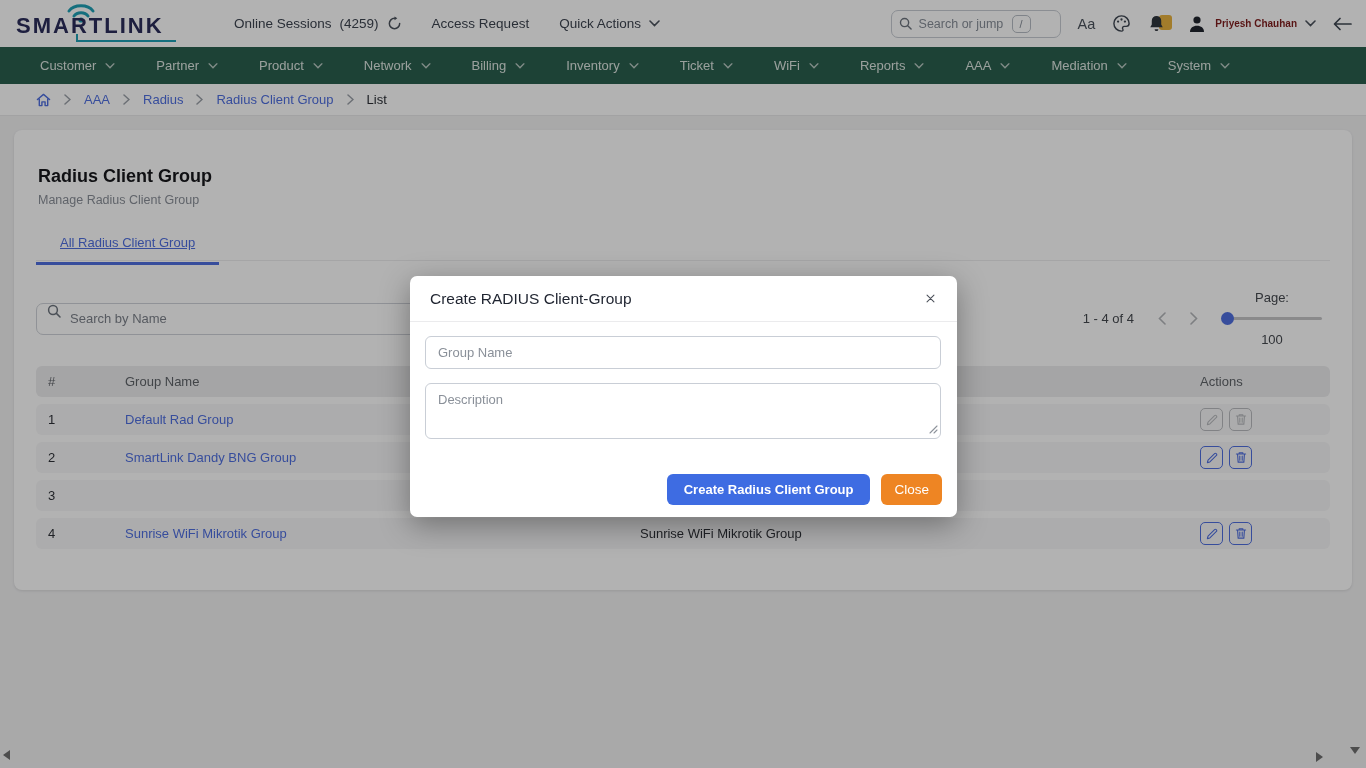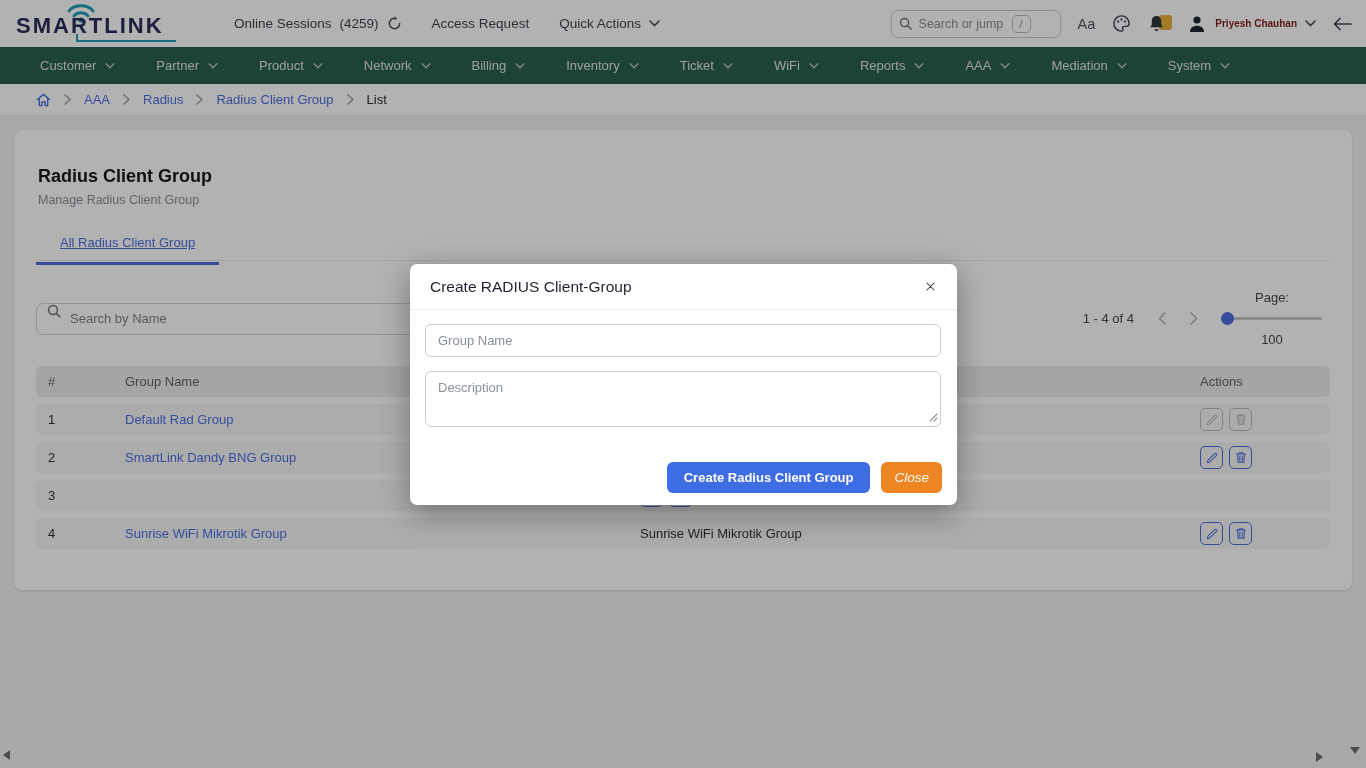--- a/index.html
+++ b/index.html
@@ -88,40 +88,40 @@
   .act-btn.disabled { border-color:#b9bbbf; color:#b9bbbf; cursor:default; }
 
   
   .scroll-arrow { position:absolute; width:0; height:0; z-index:1; }
   .sa-left  { left:3px;  bottom:8px; border-top:5px solid transparent; border-bottom:5px solid transparent; border-right:7px solid #6f6f6f; }
   .sa-right { right:43px; bottom:6px; border-top:5px solid transparent; border-bottom:5px solid transparent; border-left:7px solid #6f6f6f; }
   .sa-down  { right:6px; bottom:14px; border-left:5px solid transparent; border-right:5px solid transparent; border-top:7px solid #6f6f6f; }
 
   
   .overlay { position:absolute; inset:0; background:rgba(0,0,0,0.30); z-index:5; }
-  .modal { position:absolute; left:410px; top:264px; width:547px; height:241px; background:#ffffff;
+  .modal { position:absolute; left:410px; top:276px; width:547px; height:241px; background:#ffffff;
            border-radius:7px; box-shadow:0 8px 30px rgba(0,0,0,0.35); z-index:6; }
   .modal-head { height:46px; display:flex; align-items:center; justify-content:space-between;
                 padding:0 20px; border-bottom:1px solid #ebebed; }
   .modal-title { font-size:15.5px; font-weight:500; color:#1f2430; }
   .modal-close { cursor:pointer; color:#4a4f58; padding:2px; }
   .modal-body { padding:14px 15px 0 15px; }
   .m-input { width:516px; height:33px; border:1px solid #c9ced6; border-radius:6px; padding:0 12px;
              font-size:13px; color:#333; font-family:"Liberation Sans", sans-serif; outline:none; display:block; }
   .m-input::placeholder, .m-textarea::placeholder { color:#8a9099; }
   .ta-wrap { position:relative; margin-top:14px; }
   .m-textarea { width:516px; height:56px; border:1px solid #c9ced6; border-radius:6px; padding:8px 12px;
                 font-size:13px; color:#333; font-family:"Liberation Sans", sans-serif; outline:none;
                 resize:none; display:block; }
   .ta-grip { position:absolute; right:4px; bottom:5px; pointer-events:none; color:#8d939b; }
   .modal-foot { position:absolute; right:15px; bottom:12px; display:flex; gap:11px; }
   .btn-primary { background:#3e6ce2; color:#fff; border:none; border-radius:6px; height:31px; padding:8px 17px;
                  font-size:13px; font-weight:bold; cursor:pointer; font-family:"Liberation Sans", sans-serif; }
   .btn-orange { background:#ee8523; color:#fff; border:none; border-radius:6px; height:31px; padding:0 13px;
-                font-size:13.5px; cursor:pointer; font-family:"Liberation Sans", sans-serif;font-style:italic; }
+                font-size:13.5px; cursor:pointer; font-family:"Liberation Sans", sans-serif; }
 </style>
 </head>
 <body>
 
 <header class="topbar">
   <div class="logo">
     <svg class="logo-wifi" width="30" height="22" viewBox="0 0 30 22">
       <path d="M3 8 C8 1 22 1 27 8" stroke="#1fa0b5" stroke-width="3" fill="none" stroke-linecap="round"></path>
       <path d="M8 13 C11 8.5 19 8.5 22 13" stroke="#1fa0b5" stroke-width="3" fill="none" stroke-linecap="round"></path>
       <circle cx="15" cy="17" r="2.6" fill="#1fa0b5"></circle>

